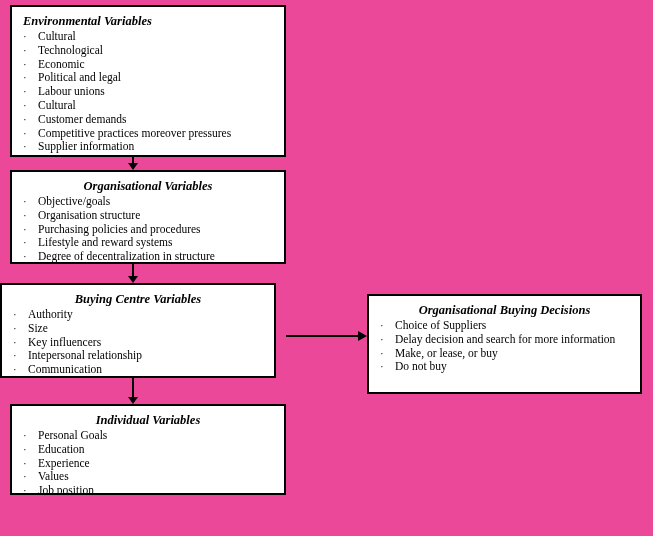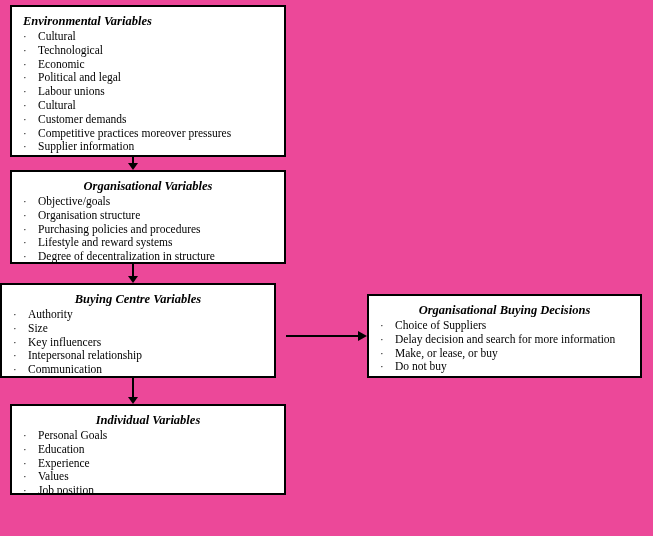--- a/index.html
+++ b/index.html
@@ -46,21 +46,21 @@
     flex: 0 0 15px;
     text-align: left;
     padding-left: 2px;
     font-size: 11px;
   }
   
   .b-env { left: 10px; top: 5px;   width: 276px; height: 152px; }
   .b-org { left: 10px; top: 170px; width: 276px; height: 94px; }
   .b-buy { left: 0; top: 283px; width: 276px; height: 95px; }
   .b-ind { left: 10px; top: 404px; width: 276px; height: 91px; }
-  .b-dec { left: 367px; top: 294px; width: 275px; height: 84px; }
+  .b-dec { left: 367px; top: 294px; width: 275px; height: 100px; }
   
   .vline {
     position: absolute;
     width: 2px;
     background: #000;
     left: 132px;
   }
   .vhead {
     position: absolute;
     left: 128px;

